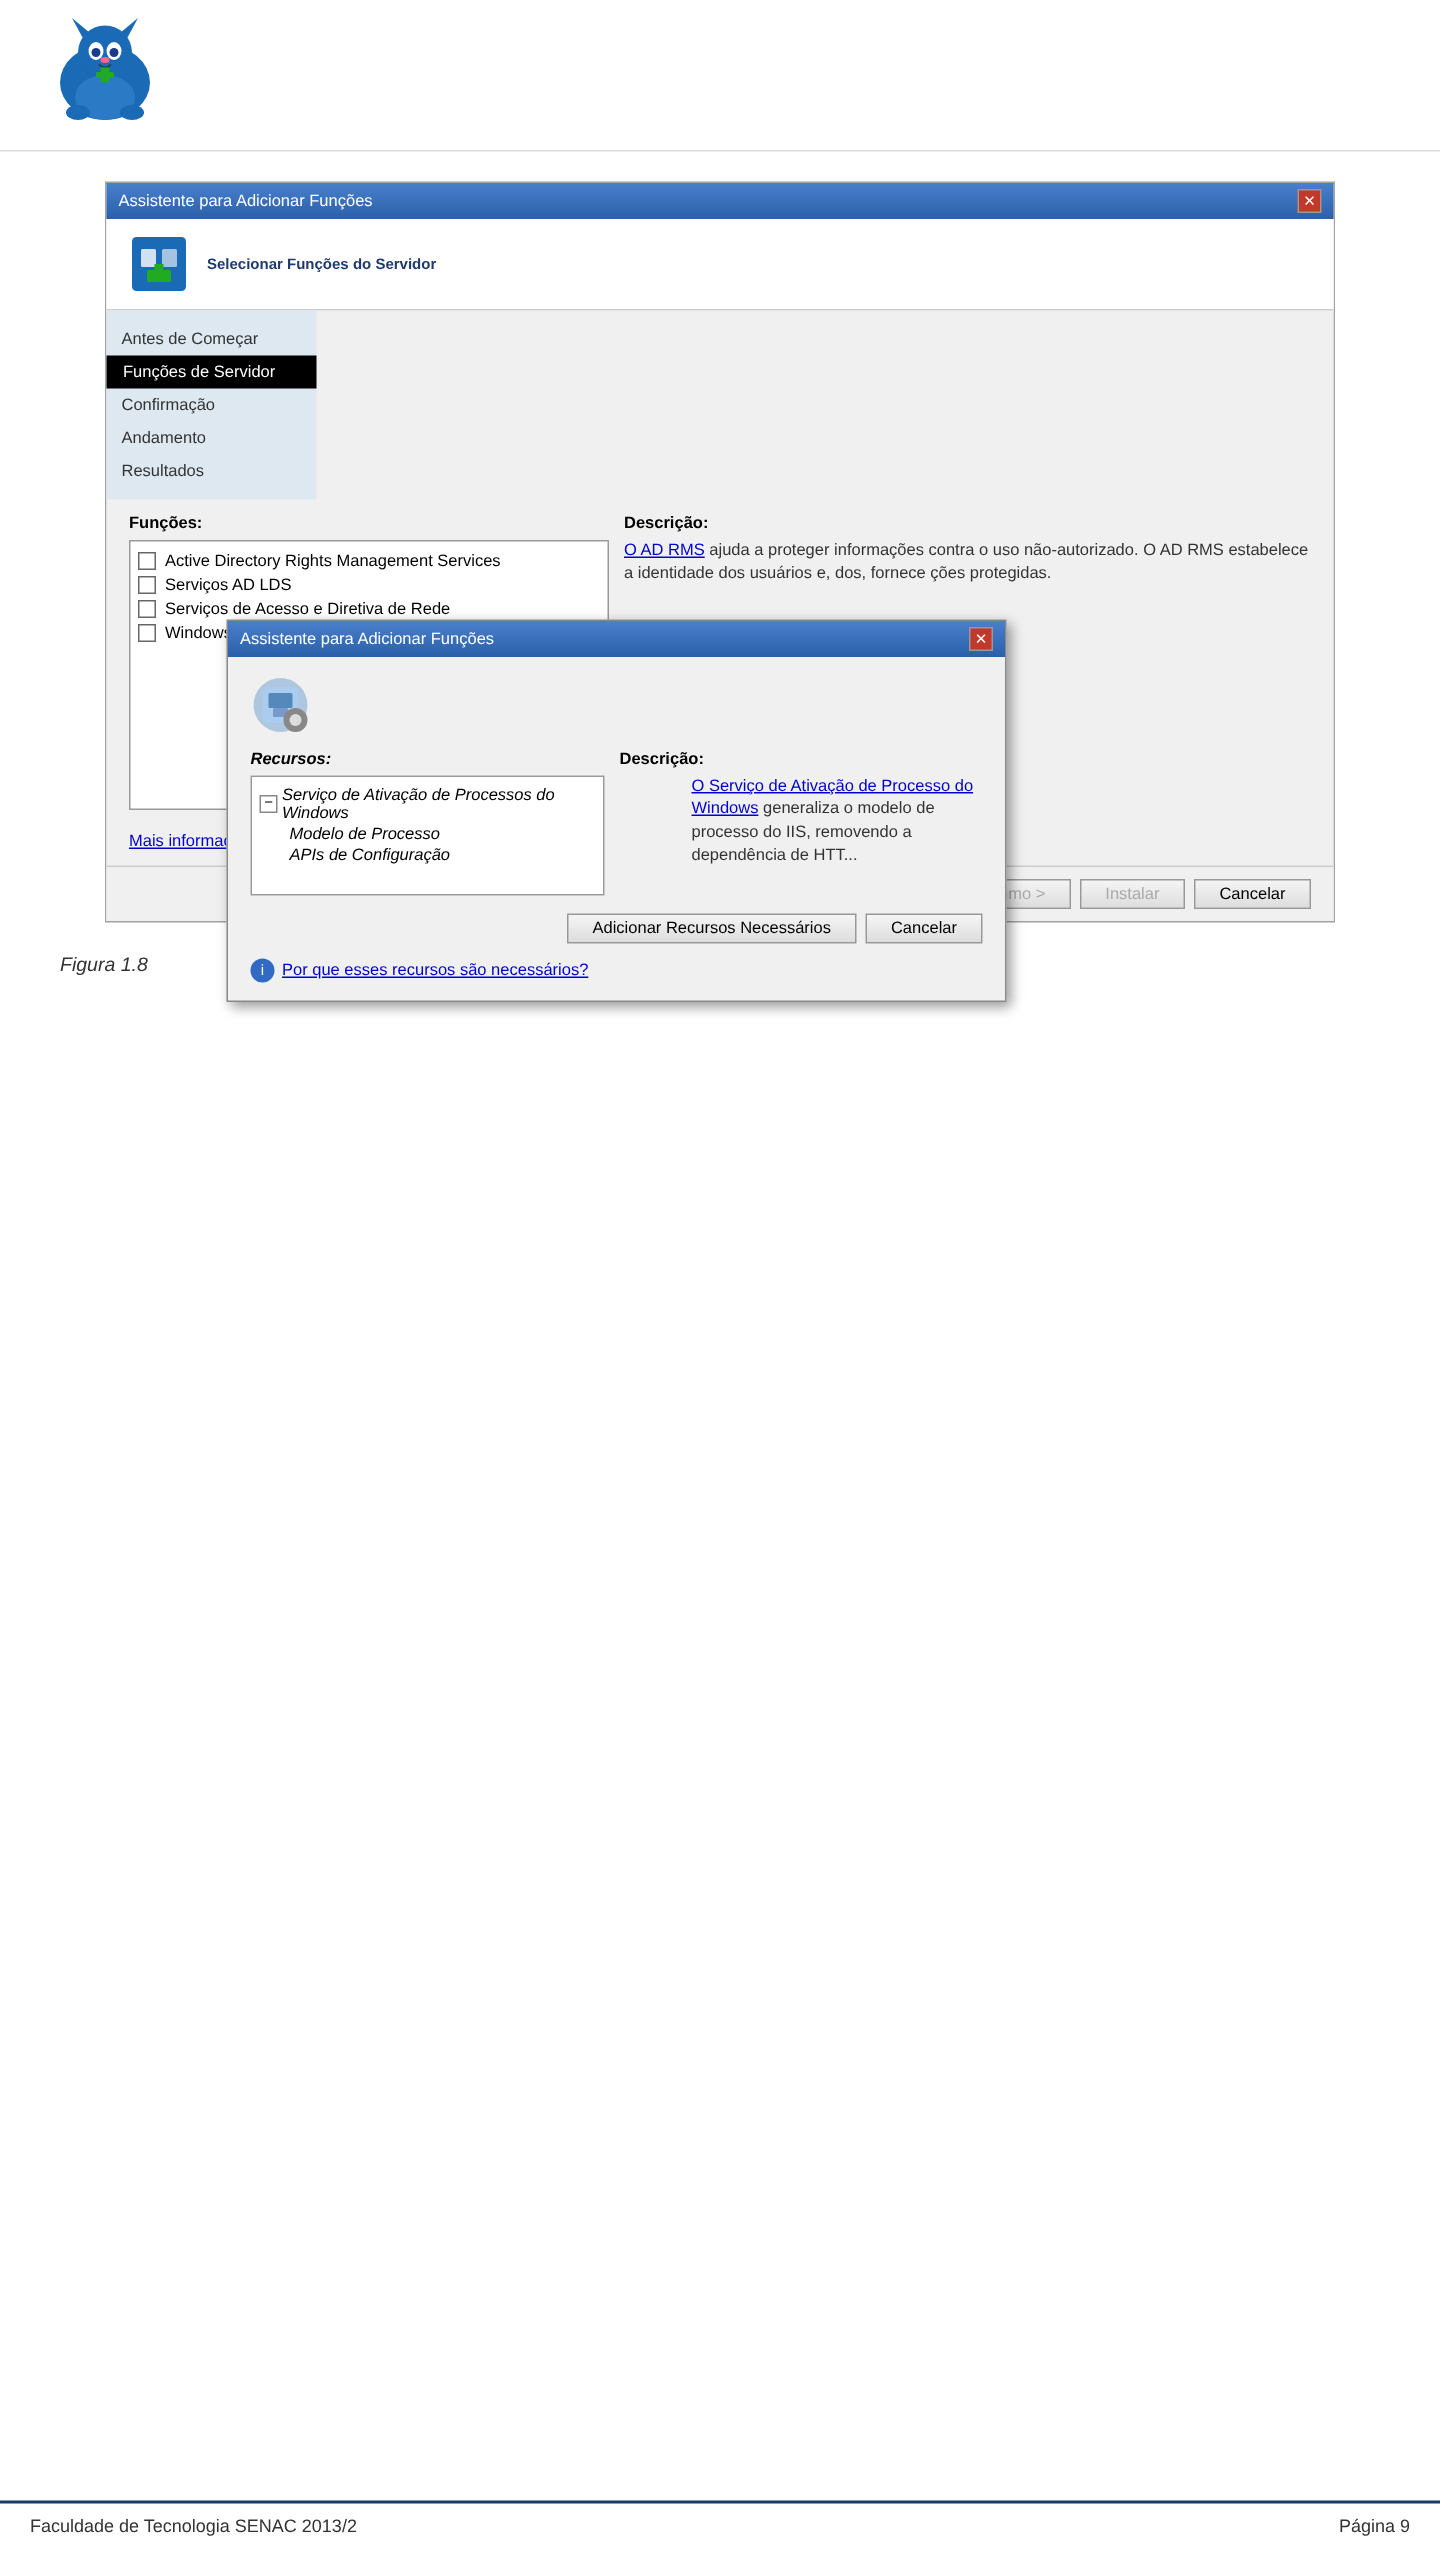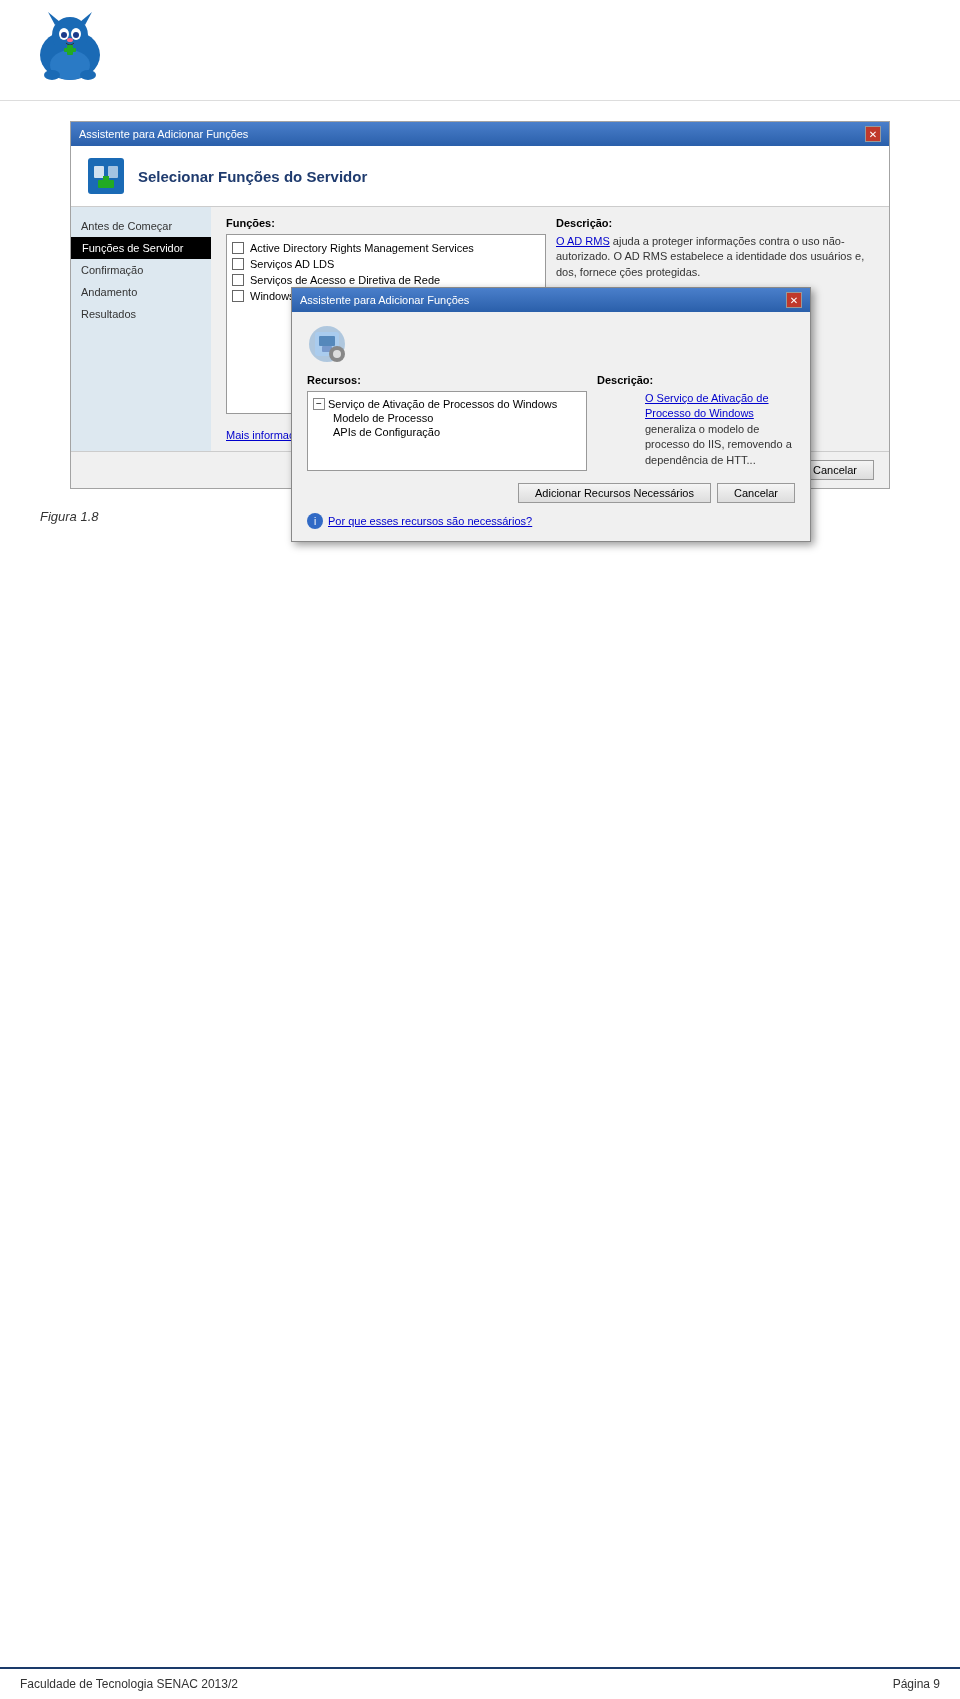--- a/index.html
+++ b/index.html
@@ -87,29 +87,30 @@
       align-items: center;
       border-bottom: 1px solid #ccc;
     }
     .dialog-header-icon {
       width: 40px;
       height: 40px;
       margin-right: 12px;
       flex-shrink: 0;
     }
     .dialog-header-title {
-      font-size: 15px;
+      font-size: 10px;
       font-weight: bold;
       color: #1f3b6e;
     }
 
     
     .dialog-content {
       display: flex;
       padding: 0;
+      flex-direction: column;
     }
 
     
     .dialog-sidebar {
       width: 140px;
       background: #dde8f0;
       padding: 8px 0;
       flex-shrink: 0;
     }
     .sidebar-item {
@@ -272,22 +273,23 @@
     .overlay-subtitle {
       font-size: 11px;
       color: #333;
     }
     .overlay-content {
       display: flex;
       gap: 10px;
       margin-top: 8px;
     }
     .overlay-resources {
-      width: 280px;
-      flex-shrink: 0;
+      width: 236px;
+      flex-shrink: 0;
+      font-style: italic;
     }
     .overlay-res-label {
       font-size: 11px;
       font-weight: bold;
       margin-bottom: 5px;
     }
     .overlay-res-box {
       border: 1px solid #999;
       background: white;
       padding: 5px;

